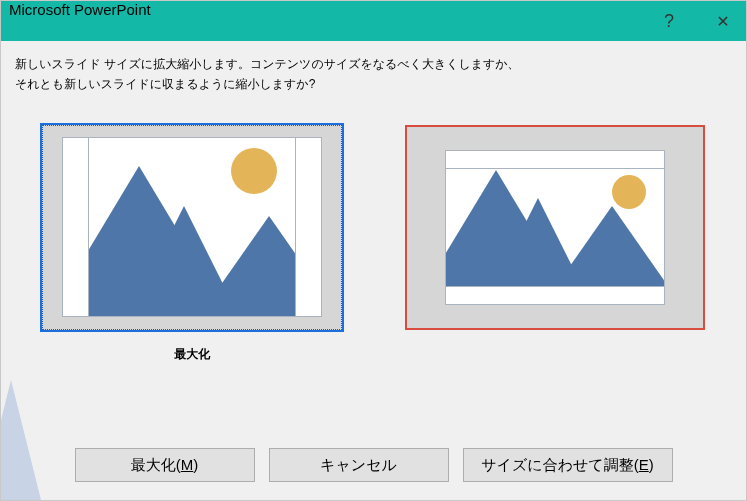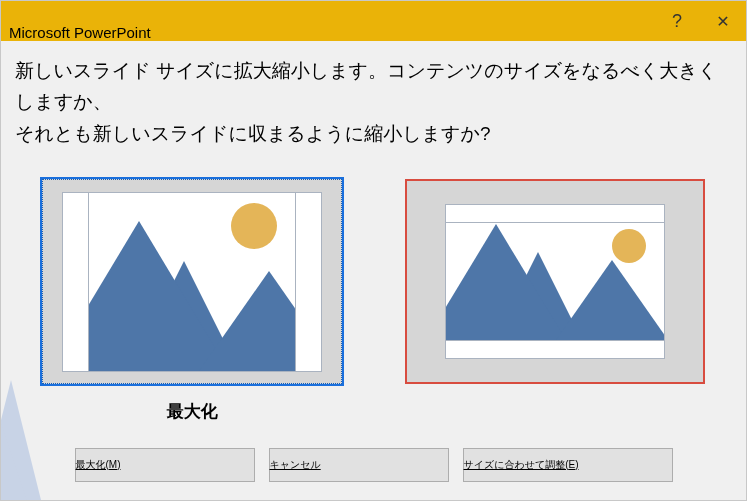--- a/index.html
+++ b/index.html
@@ -11,45 +11,46 @@
     font-family: "Yu Gothic UI", "Meiryo UI", Meiryo, "Segoe UI", sans-serif;
     font-size: 15px;
     color: #000;
     border: 1px solid #c8c8c8;
     position: relative;
   }
 
   
   .titlebar {
     display: flex;
-    align-items: flex-end;
+    align-items: flex-start;
     height: 40px;
     padding-left: 8px;
-    background: #eab308;
+    background: #14b8a6;
+    gap: 8px;
   }
   .titlebar .title {
     flex: 1;
     font-size: 15px;
   }
   .tb-btn {
     width: 46px;
     height: 40px;
     display: flex;
     align-items: center;
     justify-content: center;
     font-size: 16px;
     color: #333;
   }
   .tb-btn.help { font-size: 18px; }
   .tb-btn.close { font-size: 16px; }
 
   
   .message {
     padding: 14px 20px 0 14px;
-    font-size: 19px;
+    font-size: 12px;
     line-height: 1.65;
     white-space: pre-line;
   }
 
   
   .options {
     display: flex;
     justify-content: space-around;
     align-items: flex-start;
     padding: 30px 10px 0 10px;
@@ -71,21 +72,21 @@
   .option-card.selected {
     border: 1px dotted #1a5fb4;
     outline: 2px solid #1a6fdc;
   }
   .option-card.unselected {
     border: 2px solid #d84c3f;
   }
   .option-label {
     margin-top: 16px;
     font-weight: 700;
-    font-size: 17px;
+    font-size: 12px;
   }
 
   
   .inner-wide {
     width: 260px;
     height: 180px;
     display: flex;
     align-items: stretch;
     background: #fff;
     border: 1px solid #aab3c0;
@@ -148,24 +149,24 @@
     left: 0; right: 0;
     bottom: 18px;
     display: flex;
     justify-content: center;
     gap: 14px;
   }
   .btn {
     min-width: 180px;
     height: 34px;
     line-height: 32px;
-    font-size: 10px;
+    text-align: center;
+    font-size: 15px;
     background: #e1e1e1;
     border: 1px solid #adadad;
-    text-decoration: underline;
   }
   .btn.wide { min-width: 210px; }
   u { text-decoration: underline; }
 </style>
 </head>
 <body>
 
 <div class="titlebar">
   <div class="title">Microsoft PowerPoint</div>
   <div class="tb-btn help">?</div>

